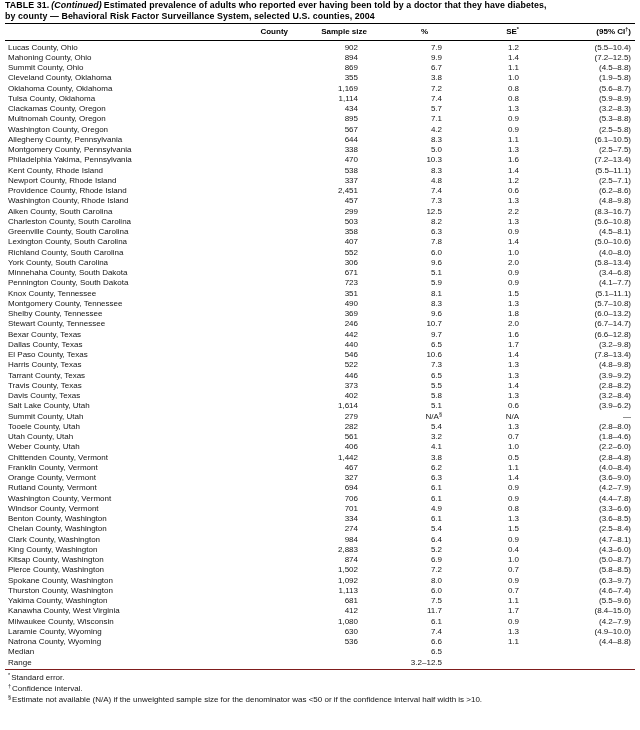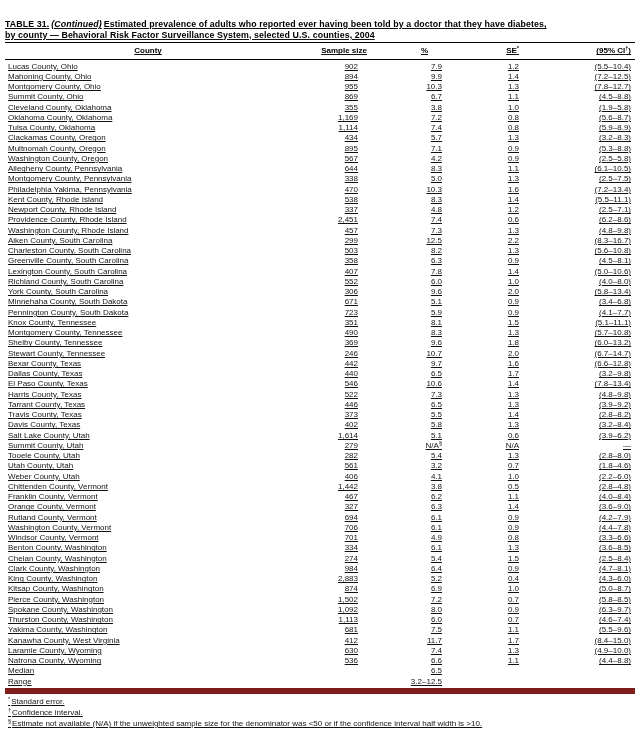--- a/index.html
+++ b/index.html
@@ -6,21 +6,21 @@
     margin: 0; padding: 0;
     width: 640px; height: 730px;
     background: #ffffff;
     overflow: hidden;
   }
   body {
     font-family: "Liberation Sans", sans-serif;
     color: #111111;
     -webkit-font-smoothing: antialiased;
   }
-  .page { padding: 19px 5px 0 5px; width: 630px; text-decoration: underline; }
+  .page { padding: 0 5px 0 5px; width: 630px; }
 
   .title {
     font-size: 8.8px;
     font-weight: bold;
     line-height: 10.6px;
     color: #000;
     letter-spacing: 0.1px;
   }
   .title .bi { font-style: italic; }
   .title span { margin-right: 2px; }
@@ -40,39 +40,39 @@
   thead th {
     font-size: 8px;
     font-weight: bold;
     color: #000;
     border-top: 1px solid #000;
     border-bottom: 1px solid #000;
     padding: 3px 0 4px 0;
     line-height: 9px;
     white-space: nowrap;
   }
-  th.c-county { text-align: center; padding-left: 3px; }
+  th.c-county { text-align: right; padding-left: 3px; }
   th.c-n, th.c-pct, th.c-se, th.c-ci { text-align: right; }
   th.c-ci { padding-right: 4px; }
   .nudge-r { position: relative; left: 9px; }
   .nudge-l { position: relative; left: -14px; }
 
   tbody td {
     font-size: 8px;
     line-height: 10.25px;
     padding: 0;
     white-space: nowrap;
     color: #141414;
     overflow: visible;
   }
   td.cell-county { text-align: left; padding-left: 3px; }
   td.cell-n, td.cell-pct, td.cell-se { text-align: right; }
   td.cell-ci { text-align: right; padding-right: 4px; }
   tbody tr:first-child td { padding-top: 1.5px; }
-  tbody tr:last-child td { border-bottom: 6px solid #7f1d1d; padding-bottom: 1.5px; }
+  tbody tr:last-child td { border-bottom: 1px solid #7f1d1d; padding-bottom: 1.5px; }
 
   sup {
     font-size: 5.5px;
     line-height: 0;
     vertical-align: 3px;
   }
 
   .footnotes { margin-top: 3px; padding-left: 3px; }
   .fn {
     font-size: 8px;
@@ -119,27 +119,20 @@
   </tr>
 
   <tr>
     <td class="cell-county">Mahoning County, Ohio</td>
     <td class="cell-n">894</td>
     <td class="cell-pct">9.9</td>
     <td class="cell-se">1.4</td>
     <td class="cell-ci">(7.2–12.5)</td>
   </tr>
 
-  <tr>
-    <td class="cell-county">Montgomery County, Ohio</td>
-    <td class="cell-n">955</td>
-    <td class="cell-pct">10.3</td>
-    <td class="cell-se">1.3</td>
-    <td class="cell-ci">(7.8–12.7)</td>
-  </tr>
 
   <tr>
     <td class="cell-county">Summit County, Ohio</td>
     <td class="cell-n">869</td>
     <td class="cell-pct">6.7</td>
     <td class="cell-se">1.1</td>
     <td class="cell-ci">(4.5–8.8)</td>
   </tr>
 
   <tr>
@@ -560,20 +553,27 @@
   </tr>
 
   <tr>
     <td class="cell-county">Kanawha County, West Virginia</td>
     <td class="cell-n">412</td>
     <td class="cell-pct">11.7</td>
     <td class="cell-se">1.7</td>
     <td class="cell-ci">(8.4–15.0)</td>
   </tr>
 
+  <tr>
+    <td class="cell-county">Milwaukee County, Wisconsin</td>
+    <td class="cell-n">1,080</td>
+    <td class="cell-pct">6.1</td>
+    <td class="cell-se">0.9</td>
+    <td class="cell-ci">(4.2–7.9)</td>
+  </tr>
 
   <tr>
     <td class="cell-county">Laramie County, Wyoming</td>
     <td class="cell-n">630</td>
     <td class="cell-pct">7.4</td>
     <td class="cell-se">1.3</td>
     <td class="cell-ci">(4.9–10.0)</td>
   </tr>
 
   <tr>

